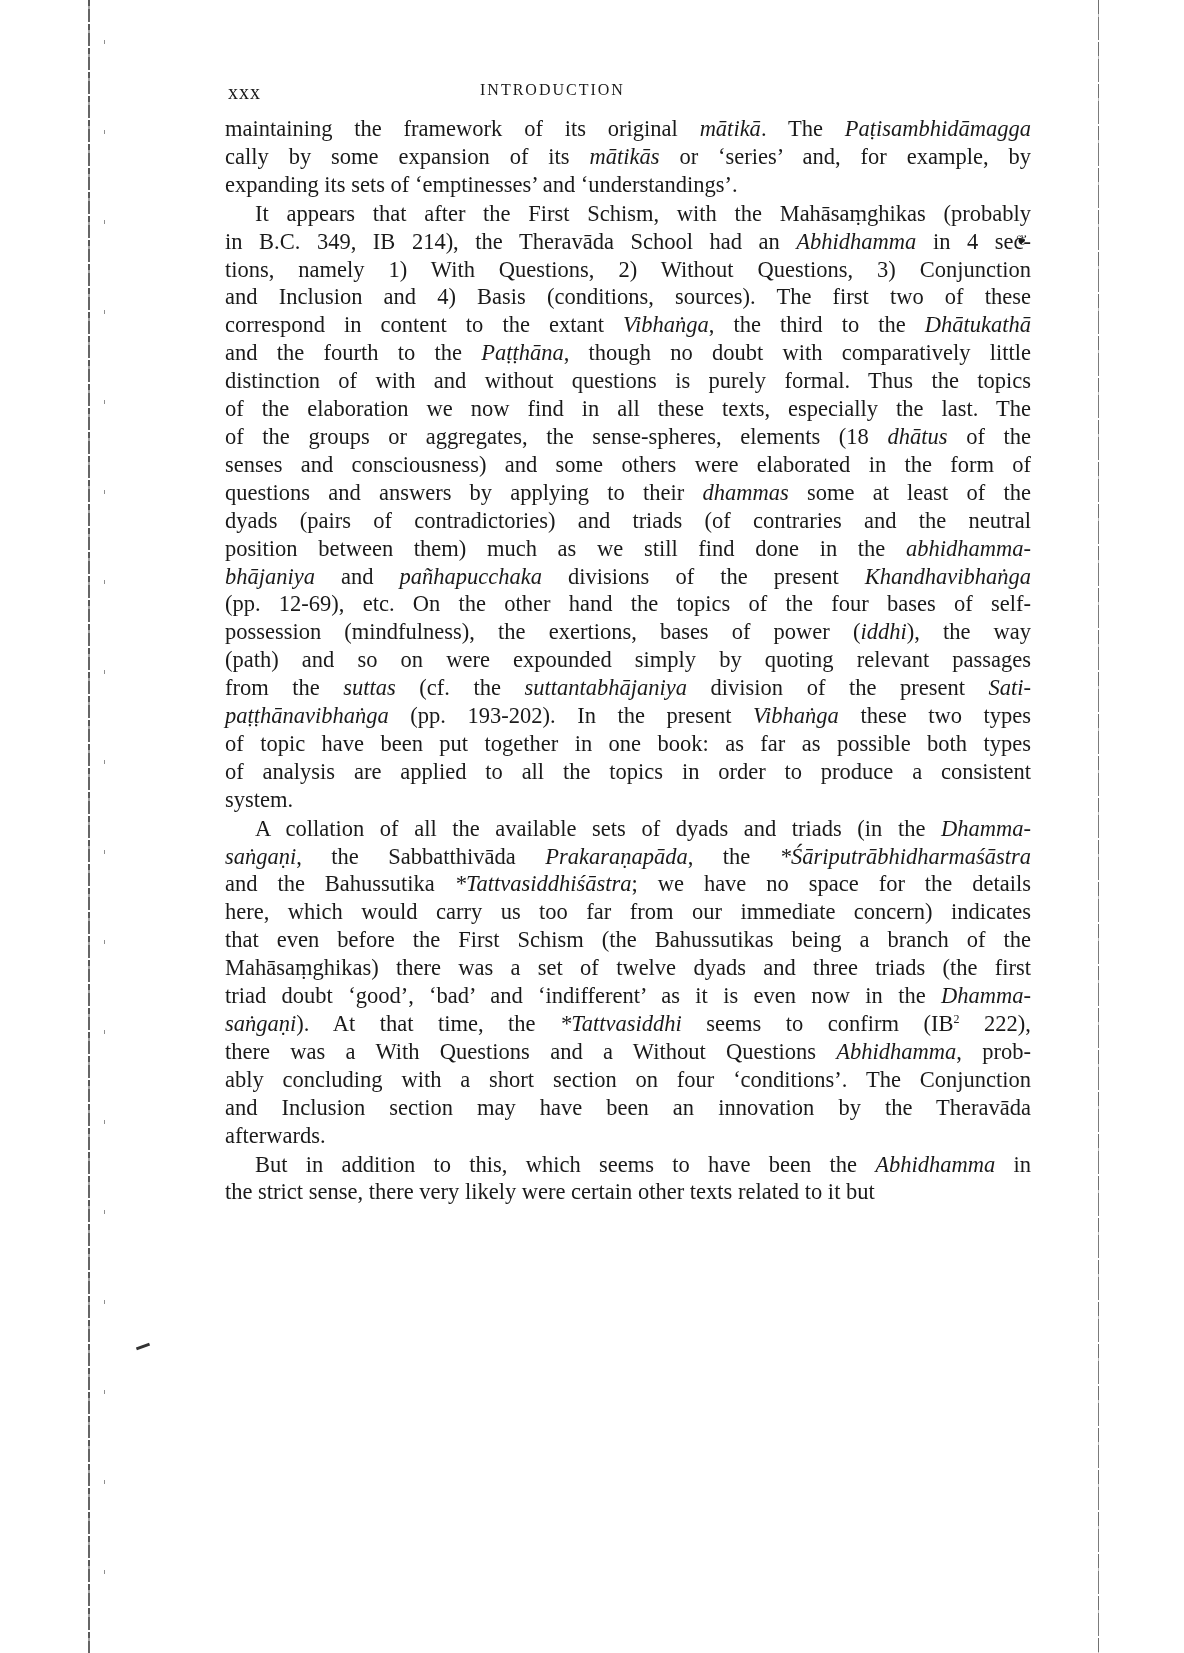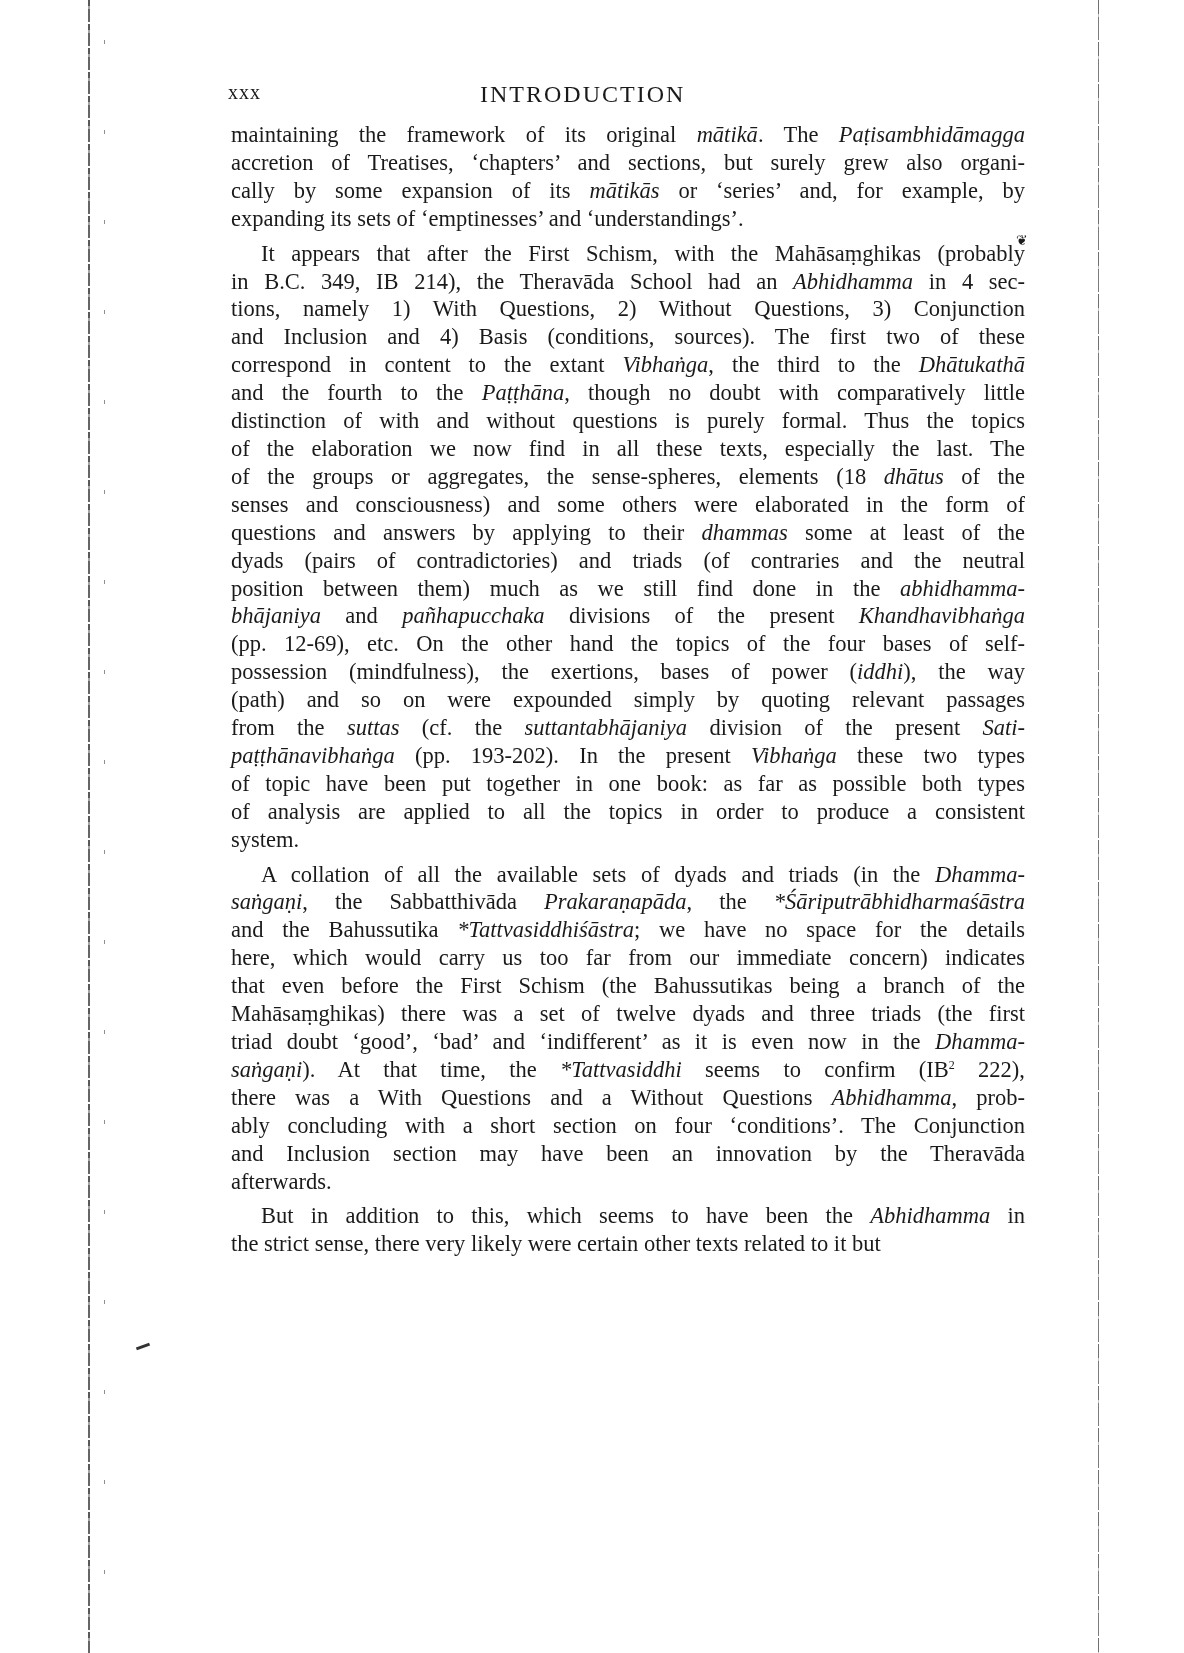--- a/index.html
+++ b/index.html
@@ -25,27 +25,27 @@
   }
   .running-head {
     position: absolute; top: 64px; left: 228px; width: 820px; height: 30px; margin-top: 17px;
   }
   .page-number {
     position: absolute; left: 0; top: 0;
     font-size: 20px; letter-spacing: 1px;
   }
   .chapter-title {
     position: absolute; left: 252px; top: 0;
-    font-size: 24px; letter-spacing: 2px;
+    font-size: 16px; letter-spacing: 2px;
   }
   .body-text {
     position: absolute; top: 114px; left: 224px; width: 808px;
     font-size: 22.5px; line-height: 27.9px; text-align: justify;
   }
-  .body-text p { margin: 7px; }
+  .body-text p { margin: 1px; }
   .body-text .line { display: block; text-align: justify; text-align-last: justify; white-space: nowrap; }
   .body-text .line.last { text-align-last: left; }
   .bullet-mark {
     position: absolute; left: 1016px; top: 232px; font-size: 14px;
   }
   .pencil-mark {
     position: absolute; left: 136px; top: 1345px; width: 14px; height: 3px;
     background: #333; transform: rotate(-20deg);
   }
   i { font-style: italic; }
@@ -59,21 +59,20 @@
 <div class="scan-edge-right"></div>
 
 <div class="running-head">
   <span class="page-number">xxx</span>
   <span class="chapter-title">INTRODUCTION</span>
 </div>
 
 <div class="body-text">
   <p>
       <span class="line"><span>maintaining the framework of its original </span><i>mātikā</i><span>. The </span><i>Paṭisambhidāmagga</i><span></span></span>
-      <span class="line"><span>accretion of Treatises, ‘chapters’ and sections, but surely grew also organi-</span></span>
       <span class="line"><span>cally by some expansion of its </span><i>mātikās</i><span> or ‘series’ and, for example, by</span></span>
       <span class="line last"><span>expanding its sets of ‘emptinesses’ and ‘understandings’.</span></span>
     </p>
   <p>
       <span class="line" style="text-indent: 30px;"><span>It appears that after the First Schism, with the Mahāsaṃghikas (probably</span></span>
       <span class="line"><span>in B.C. 349, IB 214), the Theravāda School had an </span><i>Abhidhamma</i><span> in 4 sec-</span></span>
       <span class="line"><span>tions, namely 1) With Questions, 2) Without Questions, 3) Conjunction</span></span>
       <span class="line"><span>and Inclusion and 4) Basis (conditions, sources). The first two of these</span></span>
       <span class="line"><span>correspond in content to the extant </span><i>Vibhaṅga</i><span>, the third to the </span><i>Dhātukathā</i><span></span></span>
       <span class="line"><span>and the fourth to the </span><i>Paṭṭhāna</i><span>, though no doubt with comparatively little</span></span>

